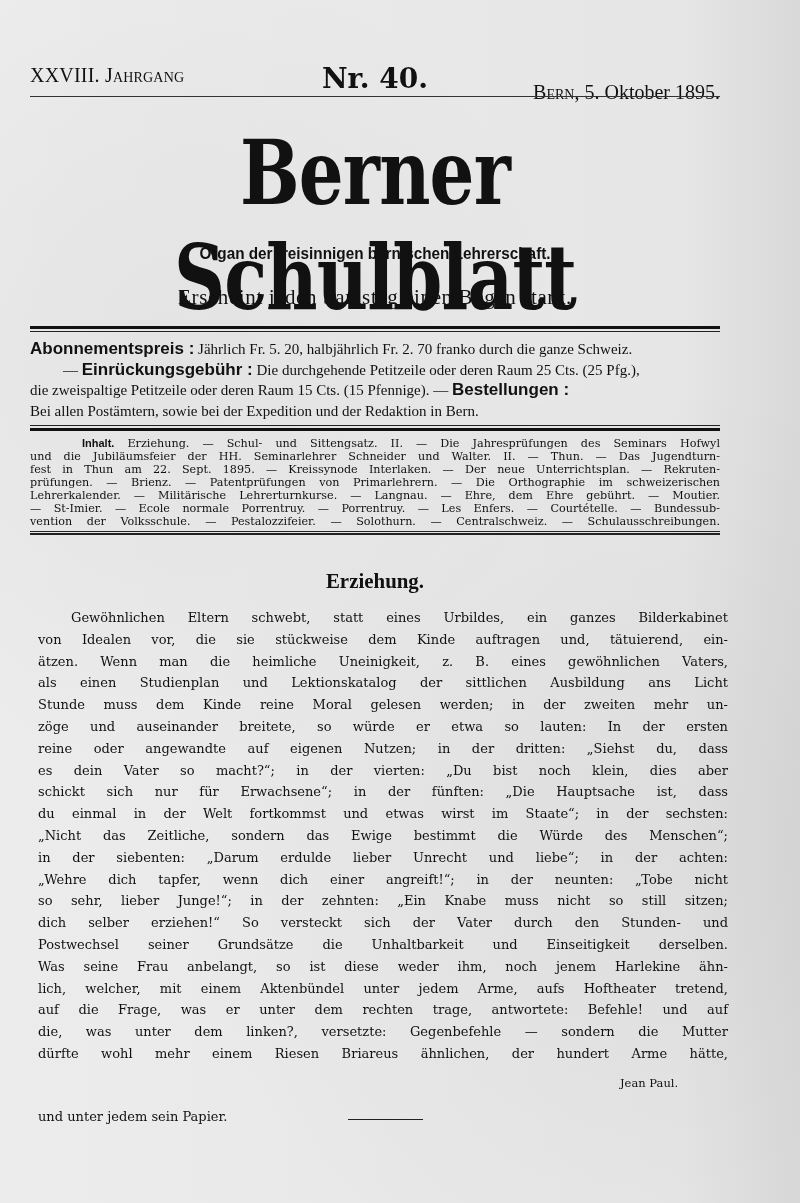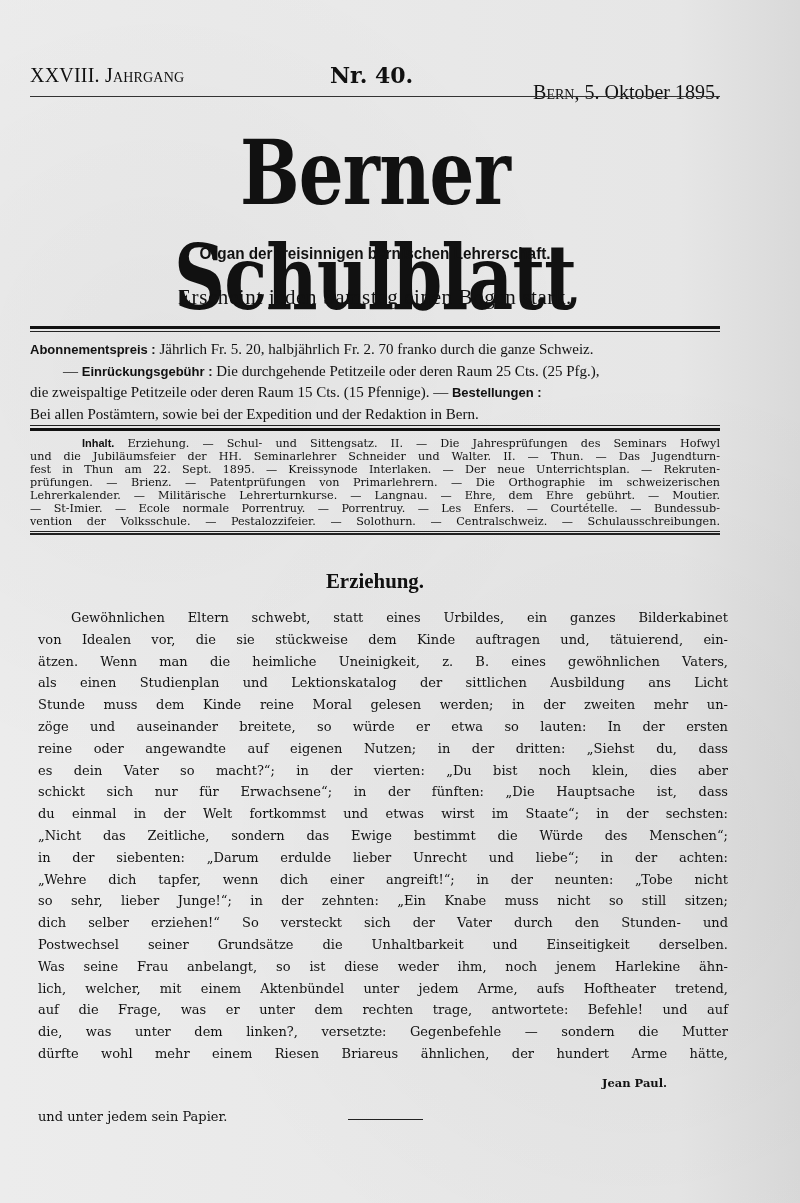--- a/index.html
+++ b/index.html
@@ -15,21 +15,21 @@
       position: relative;
     }
     .page { position: absolute; left: 30px; top: 0; width: 690px; }
 
     .masthead-top {
       position: absolute; top: 64px; left: 0; width: 690px; height: 28px;
       font-family: "Liberation Serif", serif; font-size: 20px;
     }
     .mt-left { position: absolute; left: 0; top: 0; letter-spacing: 0.2px; }
     .mt-left .sc { font-variant: small-caps; }
-    .mt-mid { position: absolute; left: 300px; top: -2px; font-family: "DejaVu Serif", serif; font-weight: bold; font-size: 22px; }
+    .mt-mid { position: absolute; left: 292px; top: -2px; font-family: "DejaVu Serif", serif; font-weight: bold; font-size: 28px; }
     .mt-right { position: absolute; right: 0; top: 17px; }
     .mt-right .sc { font-variant: small-caps; }
     .rule-thin { position: absolute; left: 0; width: 690px; height: 1px; background: #333; }
 
     .title {
       position: absolute; top: 120px; left: 0; width: 690px; text-align: center;
       font-family: "DejaVu Serif", serif; font-weight: bold; font-size: 86px;
       line-height: 100px; letter-spacing: -1px;
       transform: scaleX(0.82) scaleY(1.05); transform-origin: center top;
     }
@@ -48,21 +48,21 @@
     .double-rule .gap { height: 2px; }
     .double-rule .thin { height: 1px; background: #222; }
 
     .abo {
       position: absolute; top: 339px; left: 0; width: 690px;
       font-family: "Liberation Serif", serif; font-size: 15px; line-height: 20.5px;
       text-align: justify;
     }
     .abo .line { white-space: nowrap; }
     .abo .indent { padding-left: 33px; }
-    .abo .lbl { font-family: "Liberation Sans", sans-serif; font-weight: bold; font-size: 13px; }
+    .abo .lbl { font-family: "Liberation Sans", sans-serif; font-weight: bold; font-size: 17px; }
 
     .inhalt {
       position: absolute; top: 437px; left: 0; width: 690px;
       font-family: "DejaVu Serif", serif; font-size: 11.2px; line-height: 13px;
     }
     .inhalt .line { white-space: nowrap; text-align: justify; text-align-last: justify; }
     .inhalt .first { padding-left: 52px; }
     .inhalt .lbl { font-family: "Liberation Sans", sans-serif; font-weight: bold; font-size: 11px; }
 
     .art-title {
@@ -71,22 +71,22 @@
       transform: scaleX(0.95);
     }
     .body-text {
       position: absolute; top: 607px; left: 8px; width: 690px;
       font-family: "DejaVu Serif", serif; font-size: 13px; line-height: 21.8px;
     }
     .body-text .line { white-space: nowrap; text-align: justify; text-align-last: justify; }
     .body-text .line.first { padding-left: 33px; }
     .body-text .line.last { text-align-last: left; margin-top: 41px; }
     .author {
-      position: absolute; top: 1076px; left: 572px;
-      font-family: "DejaVu Serif", serif; font-size: 11.5px; font-weight: bold; text-align: right;
+      position: absolute; top: 1076px; left: 590px;
+      font-family: "DejaVu Serif", serif; font-size: 11.5px; font-weight: normal; text-align: right;
     }
     .end-rule { position: absolute; top: 1119px; left: 318px; width: 75px; height: 1px; background: #222; }
   </style>
 </head>
 <body>
 
 <div class="page">
 
   <div class="masthead-top">
     <span class="mt-left"><span>XXVIII.</span> <span class="sc">Jahrgang</span></span>

